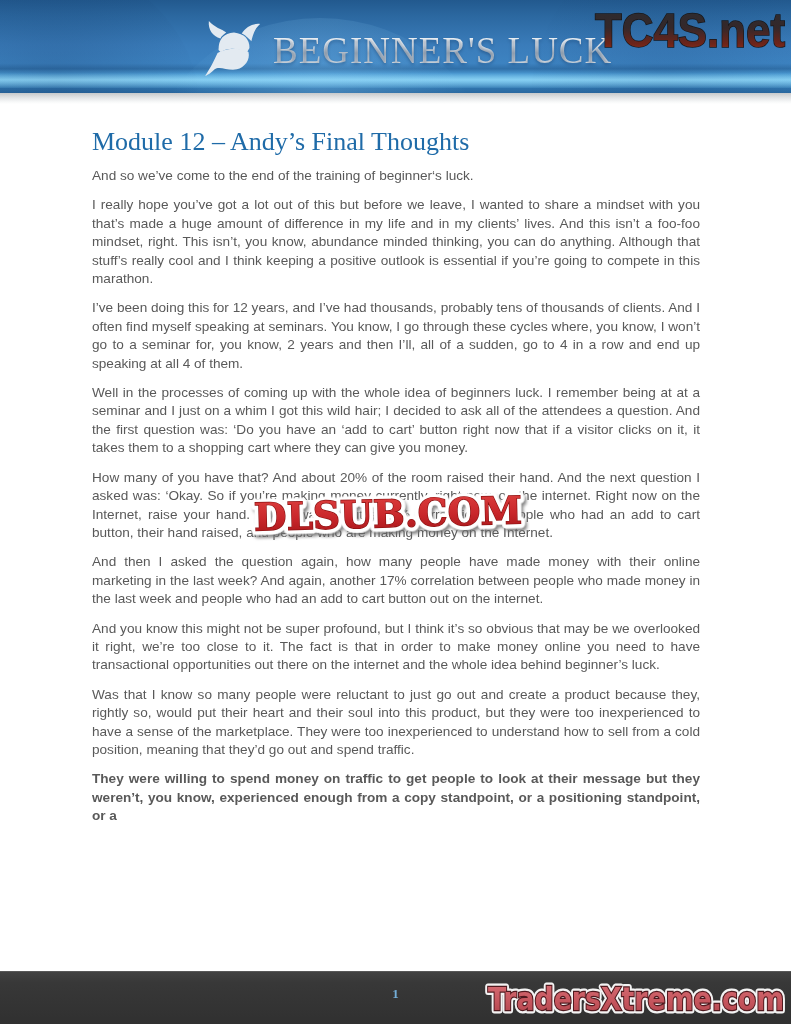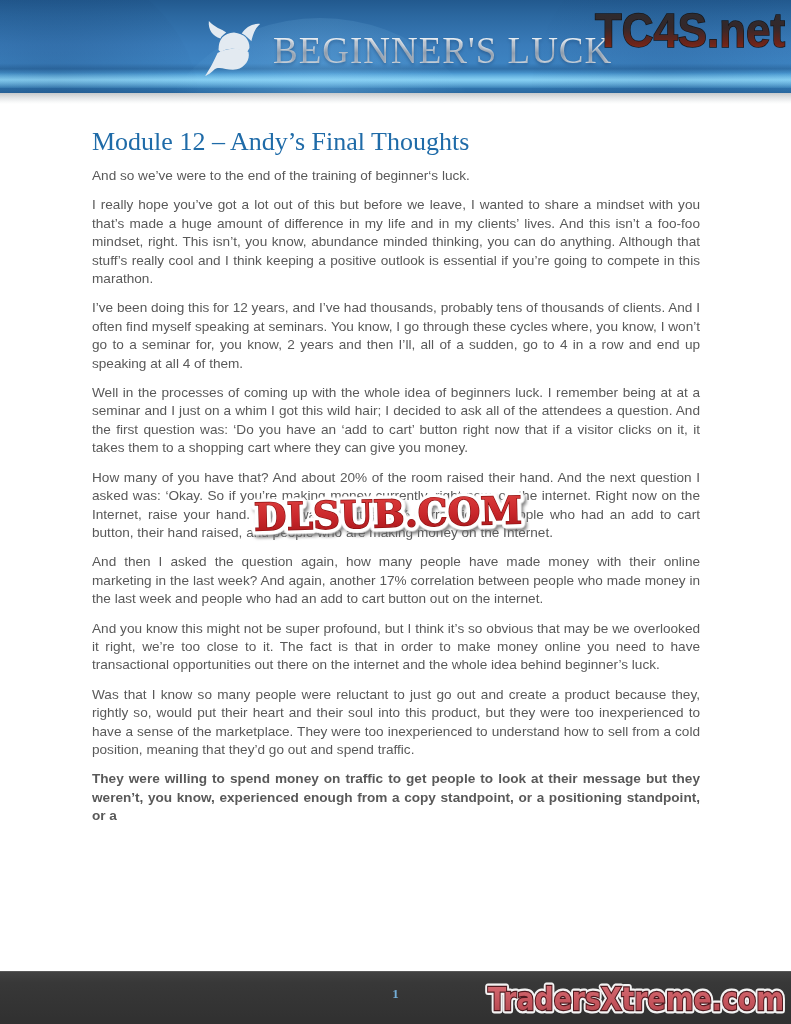--- a/index.html
+++ b/index.html
@@ -133,21 +133,21 @@
         </linearGradient>
       </defs>
       <text x="99" y="45" text-anchor="middle" font-family="Liberation Sans, sans-serif" font-weight="bold" font-size="48" textLength="190" lengthAdjust="spacingAndGlyphs" fill="url(#tcgrad)" stroke="#17171a" stroke-width="1.5" paint-order="stroke">TC4S.net</text>
     </svg>
   </div>
 
   <div class="header-strip"></div>
 
   <div class="content">
     <h1 class="doc-title">Module 12 – Andy’s Final Thoughts</h1>
-    <p>And so we’ve were to the end of the training of beginner‘s luck.</p>
+    <p>And so we’ve come to the end of the training of beginner‘s luck.</p>
     <p>I really hope you’ve got a lot out of this but before we leave, I wanted to share a mindset with you that’s made a huge amount of difference in my life and in my clients’ lives. And this isn’t a foo-foo mindset, right. This isn’t, you know, abundance minded thinking, you can do anything. Although that stuff’s really cool and I think keeping a positive outlook is essential if you’re going to compete in this marathon.</p>
     <p>I’ve been doing this for 12 years, and I’ve had thousands, probably tens of thousands of clients. And I often find myself speaking at seminars. You know, I go through these cycles where, you know, I won’t go to a seminar for, you know, 2 years and then I’ll, all of a sudden, go to 4 in a row and end up speaking at all 4 of them.</p>
     <p>Well in the processes of coming up with the whole idea of beginners luck. I remember being at at a seminar and I just on a whim I got this wild hair; I decided to ask all of the attendees a question. And the first question was: ‘Do you have an ‘add to cart’ button right now that if a visitor clicks on it, it takes them to a shopping cart where they can give you money.</p>
     <p>How many of you have that? And about 20% of the room raised their hand. And the next question I asked was: ‘Okay. So if you’re making money currently, right now, on the internet. Right now on the Internet, raise your hand. And it was about a 90% correlation of people who had an add to cart button, their hand raised, and people who are making money on the Internet.</p>
     <p>And then I asked the question again, how many people have made money with their online marketing in the last week? And again, another 17% correlation between people who made money in the last week and people who had an add to cart button out on the internet.</p>
     <p>And you know this might not be super profound, but I think it’s so obvious that may be we overlooked it right, we’re too close to it. The fact is that in order to make money online you need to have transactional opportunities out there on the internet and the whole idea behind beginner’s luck.</p>
     <p>Was that I know so many people were reluctant to just go out and create a product because they, rightly so, would put their heart and their soul into this product, but they were too inexperienced to have a sense of the marketplace. They were too inexperienced to understand how to sell from a cold position, meaning that they’d go out and spend traffic.</p>
     <p class="last">They were willing to spend money on traffic to get people to look at their message but they weren’t, you know, experienced enough from a copy standpoint, or a positioning standpoint, or a</p>
   </div>
 

